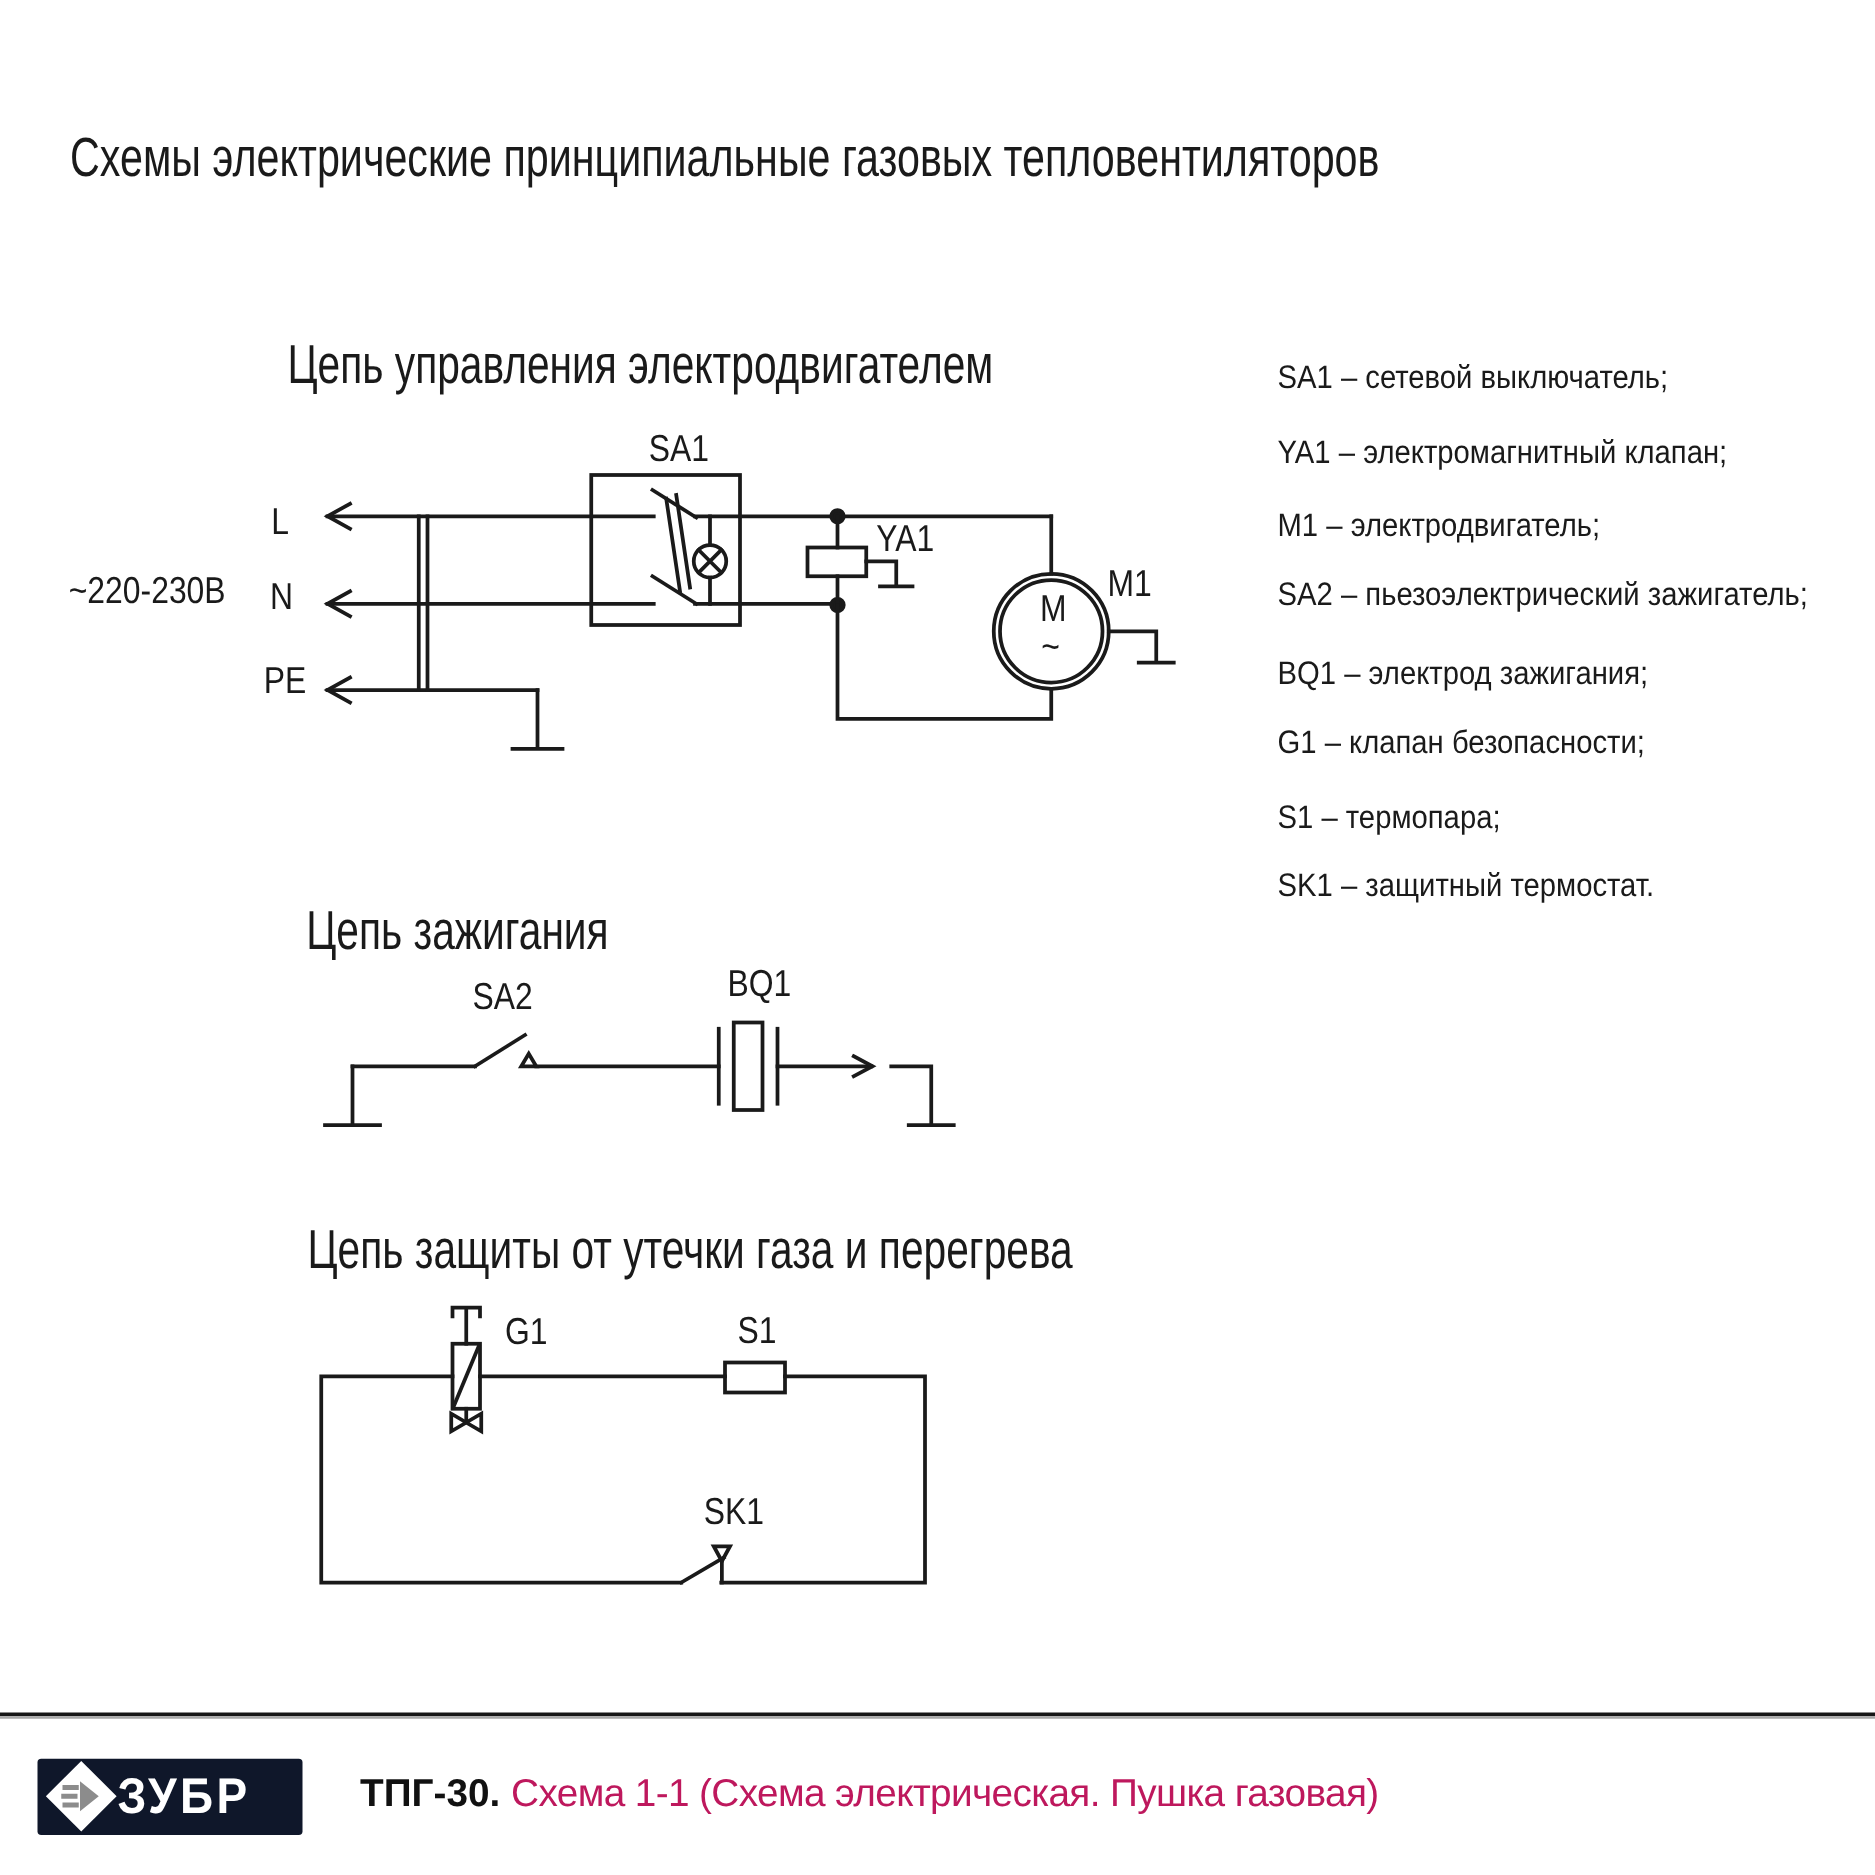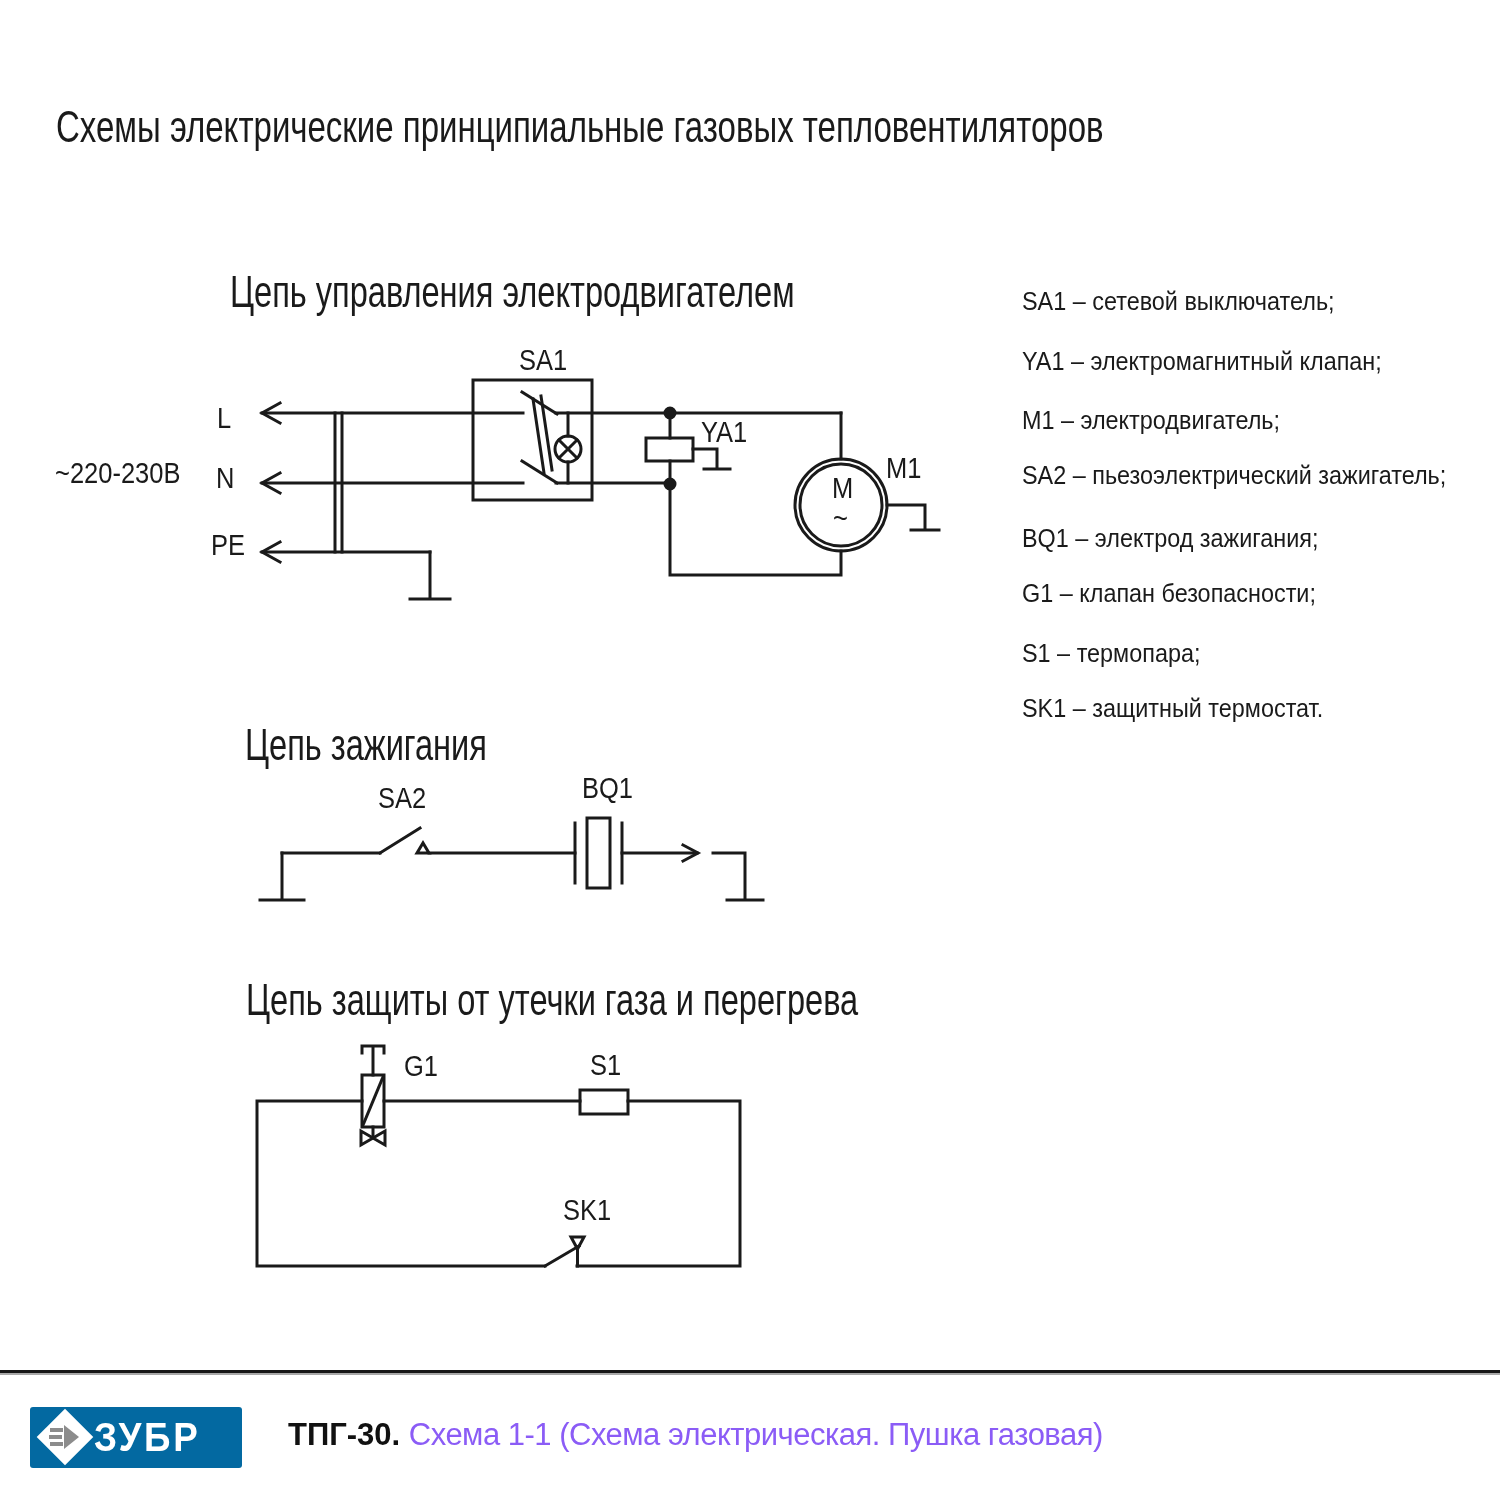--- a/index.html
+++ b/index.html
@@ -10,31 +10,31 @@
   .cond{transform:scaleX(0.85);transform-origin:0 0;}
   .heading{position:absolute;white-space:nowrap;line-height:1;font-size:44px;
            transform:scaleX(0.74);transform-origin:0 0;letter-spacing:0;}
   .title{position:absolute;white-space:nowrap;line-height:1;font-size:44px;
          transform:scaleX(0.75);transform-origin:0 0;}
   .legend-item{position:absolute;left:1022px;white-space:nowrap;line-height:1;font-size:26px;
                transform:scaleX(0.9);transform-origin:0 0;}
   .comp{font-size:30px;}
   .sep{position:absolute;left:0;width:1500px;top:1370px;height:3px;background:#161616;}
   .sep2{position:absolute;left:0;width:1500px;top:1373px;height:2px;background:#a8a8a8;}
-  .logo{position:absolute;left:30px;top:1407px;width:212px;height:61px;background:#0369a1;border-radius:3px;}
+  .logo{position:absolute;left:30px;top:1407px;width:212px;height:61px;background:#0f172a;border-radius:3px;}
   .logo-diamond{position:absolute;left:15px;top:10px;width:40px;height:40px;background:#ffffff;transform:rotate(45deg);}
   .logo-bar{position:absolute;width:13px;height:4px;background:#8c8c8c;}
   .logo-arrow{position:absolute;left:34px;top:18px;width:0;height:0;
               border-left:15px solid #8c8c8c;border-top:12px solid transparent;border-bottom:12px solid transparent;}
   .logo-word{position:absolute;left:64px;top:0;height:61px;display:flex;align-items:center;
              font-size:40px;font-weight:bold;color:#ffffff;letter-spacing:3px;
              transform:scaleX(0.92);transform-origin:0 50%;}
   .footer-text{position:absolute;left:288px;top:1419px;font-size:31px;line-height:1;white-space:nowrap;}
   .footer-text .model{font-weight:bold;color:#111111;}
-  .footer-text .caption{color:#8b5cf6;letter-spacing:-0.5px;}
+  .footer-text .caption{color:#be185d;letter-spacing:-0.5px;}
 </style>
 </head>
 <body>
 
 <div class="page">
 
   <svg class="schematic" viewBox="0 0 1500 1500" fill="none" stroke="#1a1a1a" stroke-width="3" stroke-linecap="square">
 
     <g>
 

